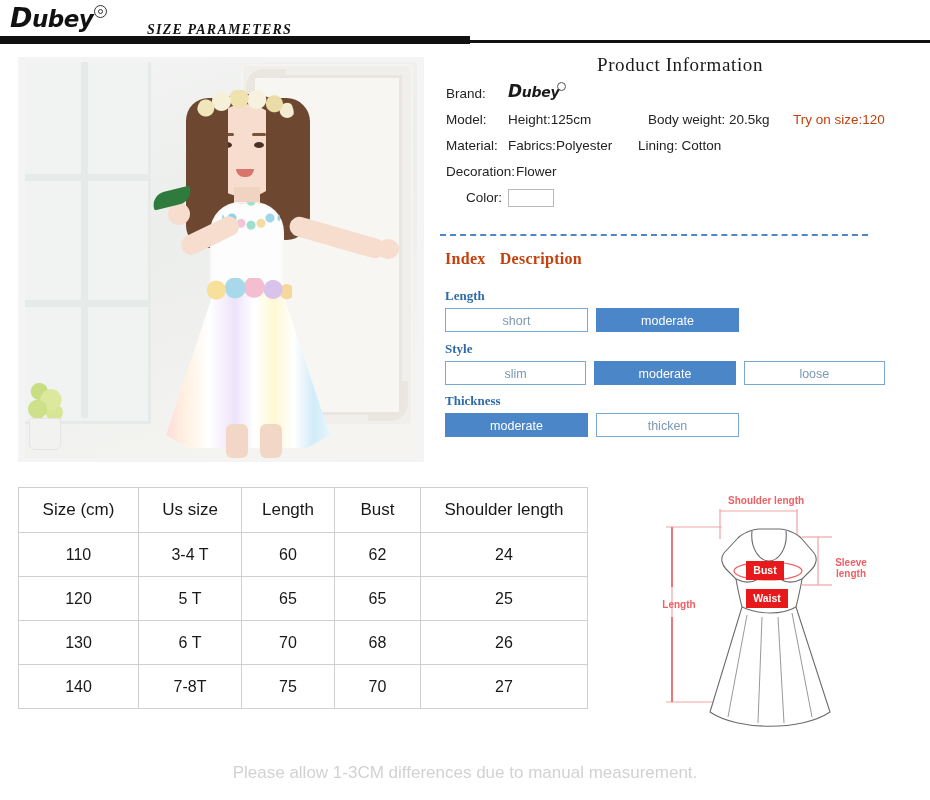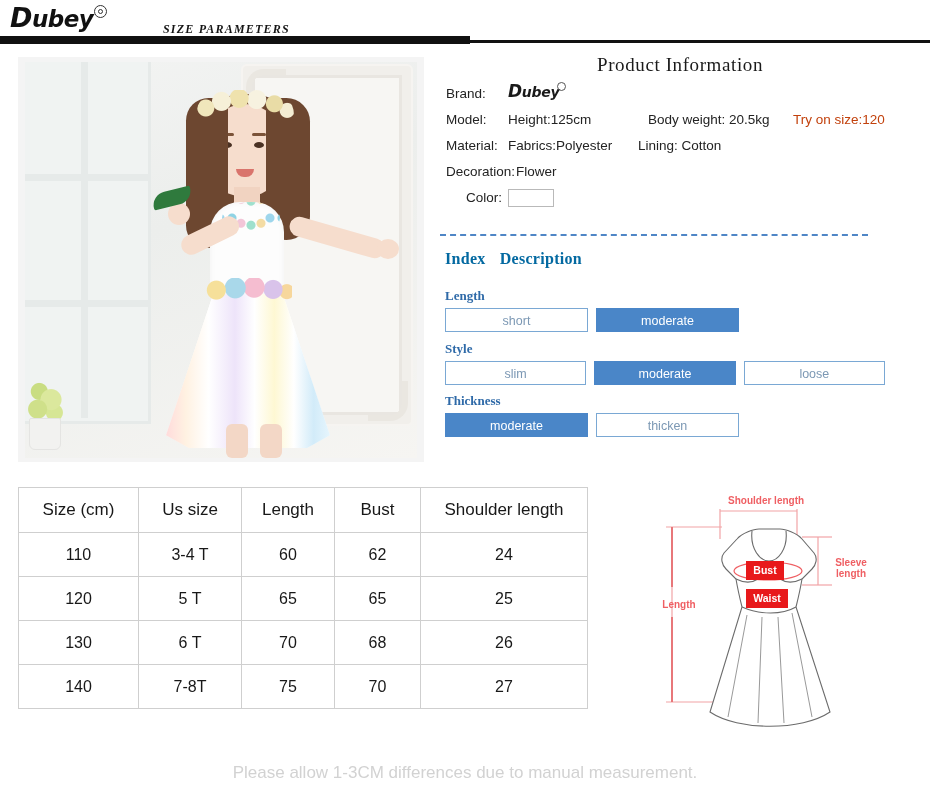--- a/index.html
+++ b/index.html
@@ -46,25 +46,25 @@
   #logo-spiral::after {
     content: "";
     position: absolute;
     left: 3px; top: 3px;
     width: 3px; height: 3px;
     border: 1.3px solid #333;
     border-radius: 50%;
   }
   #header-title {
     position: absolute;
-    left: 163px; top: 22px;
+    left: 147px; top: 22px;
     font-family: "Liberation Serif", serif;
     font-style: italic;
     font-weight: bold;
-    font-size: 12px;
+    font-size: 14px;
     letter-spacing: 1.2px;
     color: #151515;
   }
   #header-rule-thick {
     position: absolute;
     left: 0; top: 36px;
     width: 470px; height: 8px;
     background: #111111;
   }
   #header-rule-thin {
@@ -318,21 +318,21 @@
 
   
   #divider {
     position:absolute; left:440px; top:234px;
     width: 428px; height: 0;
     border-top: 2px dashed #4f86c6;
   }
   #index-head {
     position:absolute; left:445px; top:250px;
     font-family:"Liberation Serif", serif;
-    font-size:16px; font-weight:bold; color:#0369a1;
+    font-size:16px; font-weight:bold; color:#c2410c;
     letter-spacing:0.3px;
   }
   #index-head .gap { display:inline-block; width:14px; }
 
   
   .opt-group { position:absolute; left:445px; width:440px; }
   #grp-length    { top: 288px; }
   #grp-style     { top: 341px; }
   #grp-thickness { top: 393px; }
   .opt-label {

